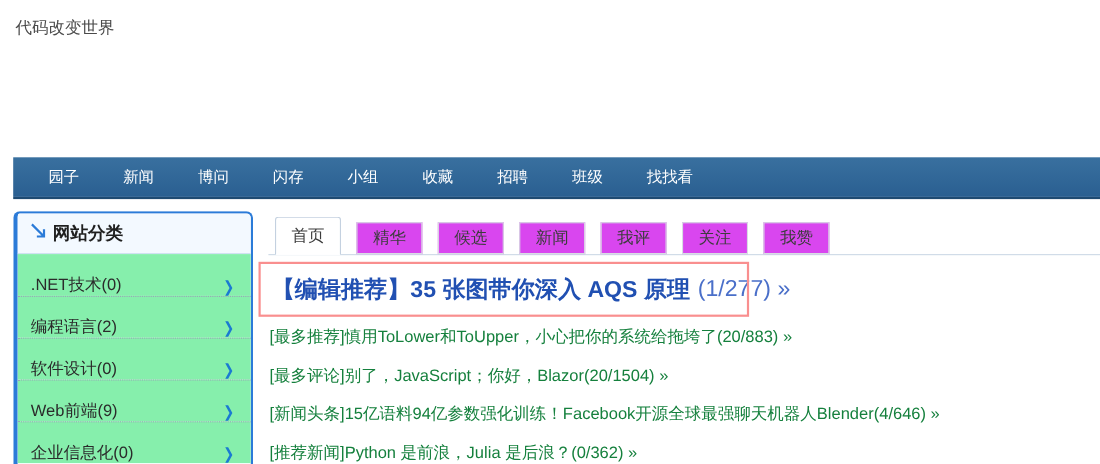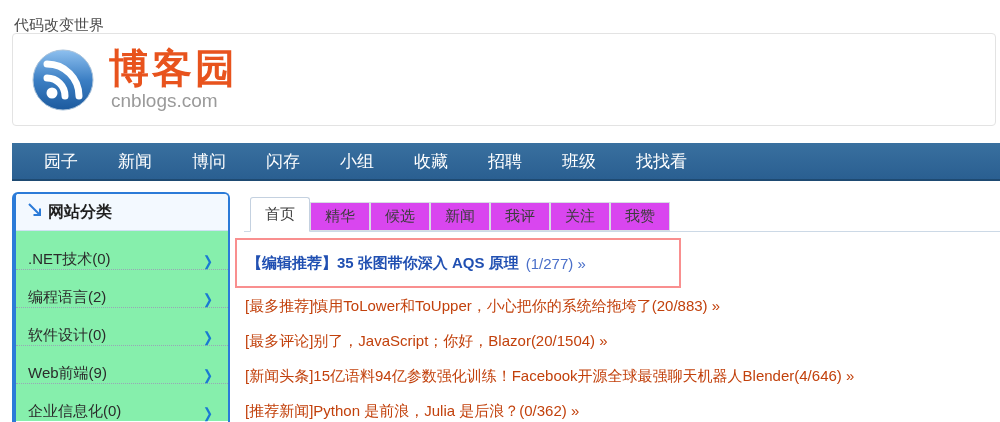--- a/index.html
+++ b/index.html
@@ -16,84 +16,63 @@
     display:flex; align-items:center; padding-left:18px; }
   .logo-icon { width:64px; height:64px; flex:0 0 auto; }
   .logo-text { margin-left:14px; display:flex; flex-direction:column; }
   .site-name { font-size:40px; font-weight:bold; color:#e8531d; letter-spacing:3px; line-height:1.05; }
   .site-domain { font-size:19px; color:#9a9a9a; margin-left:2px; margin-top:1px; }
 
   
   .navbar { position:absolute; left:12px; top:143px; width:988px; height:38px;
     background:linear-gradient(#39709f,#2a5f91); border-bottom:2px solid #1e4a72;
     display:flex; align-items:center; padding-left:32px; gap:40px; }
-  .nav-item { color:#fff; font-size:17px; cursor:pointer; white-space:nowrap; }
+  .nav-item { color:#fff; font-size:14px; cursor:pointer; white-space:nowrap; }
 
   
   .sidebar { position:absolute; left:12px; top:192px; width:218px; height:231px;
     background:#fdfdff; border:2px solid #2b7bd8; border-left-width:4px; border-bottom:none;
     border-radius:6px 6px 0 0; overflow:hidden; }
   .sidebar-header { height:37px; display:flex; align-items:center; gap:4px; padding-left:10px;
     background:#f3f9ff; border-bottom:1px solid #cfe1f2; }
   .sidebar-title { font-size:16px; font-weight:bold; color:#1f1f1f; }
   .sidebar-item { height:38px; display:flex; align-items:flex-end; justify-content:space-between;
     padding:0 14px 0 12px; font-size:15px; color:#2b2b2b; cursor:pointer; background:#86efac; }
   .sidebar-item + .sidebar-item { border-top:1px dotted #98a6b6; }
   .sidebar-item:first-of-type { border-top:none; }
   .side-chevron { color:#1a7ad2; font-weight:bold; font-size:14px; transform:scaleX(.85); }
 
   
   .main { position:absolute; left:244px; top:192px; width:756px; height:230px; }
-  .tabs { display:flex; align-items:flex-end; height:40px;
+  .tabs { display:flex; align-items:flex-end; gap:14px; height:40px;
     border-bottom:1px solid #ccd9e6; padding-left:6px; }
   .tab { font-size:15px; color:#3c3c3c; display:flex; align-items:center; justify-content:center;
     padding:0 14px; cursor:pointer; white-space:nowrap; }
   .tab.active { background:#fff; border:1px solid #c4d1e0; border-bottom:1px solid #fff;
     height:35px; margin-bottom:-1px; border-radius:3px 3px 0 0; position:relative; z-index:2; }
   .tab.inactive { background:#d946ef; border:1px solid #d8dde3; height:29px; }
 
   .annotation-box { position:absolute; left:-9px; top:46px; width:446px; height:50px;
     border:2px solid #f98f8f; background:transparent; z-index:3; pointer-events:none; }
   .headline { position:absolute; left:3px; top:46px; height:50px; display:flex; align-items:center;
-    font-size:15px; cursor:pointer; white-space:nowrap; z-index:1; }
+    font-size:21px; cursor:pointer; white-space:nowrap; z-index:1; }
   .headline-title { font-weight:bold; color:#2150b2; }
   .headline-count { color:#4a6fc9; margin-left:7px; }
 
   .post-list { position:absolute; left:1px; top:97px; display:flex; flex-direction:column; }
-  .post-item { height:35px; display:flex; align-items:center; font-size:15px; color:#c2410c;
+  .post-item { height:35px; display:flex; align-items:center; font-size:15px; color:#15803d;
     cursor:pointer; white-space:nowrap; }
 </style>
 </head>
 <body>
 
 <div class="page">
 
   <div class="tagline">代码改变世界</div>
 
-  <div class="logo-box">
-    <span class="logo-icon">
-      <svg width="64" height="64" viewBox="0 0 64 64">
-        <defs>
-          <linearGradient id="lg" x1="0" y1="0" x2="0" y2="1">
-            <stop offset="0" stop-color="#8ec0ef"></stop>
-            <stop offset="0.5" stop-color="#3c7fc4"></stop>
-            <stop offset="1" stop-color="#1c5a9e"></stop>
-          </linearGradient>
-        </defs>
-        <circle cx="32" cy="32" r="30" fill="url(#lg)" stroke="#a9c2da" stroke-width="1"></circle>
-        <circle cx="21" cy="45" r="5.5" fill="#ffffff"></circle>
-        <path d="M16 30 a 18 18 0 0 1 18 18" stroke="#ffffff" stroke-width="7" fill="none" stroke-linecap="round"></path>
-        <path d="M16 16 a 32 32 0 0 1 32 32" stroke="#ffffff" stroke-width="7" fill="none" stroke-linecap="round"></path>
-      </svg>
-    </span>
-    <span class="logo-text">
-      <span class="site-name">博客园</span>
-      <span class="site-domain">cnblogs.com</span>
-    </span>
-  </div>
 
   <div class="navbar">
     <span class="nav-item">园子</span>
     <span class="nav-item">新闻</span>
     <span class="nav-item">博问</span>
     <span class="nav-item">闪存</span>
     <span class="nav-item">小组</span>
     <span class="nav-item">收藏</span>
     <span class="nav-item">招聘</span>
     <span class="nav-item">班级</span>

